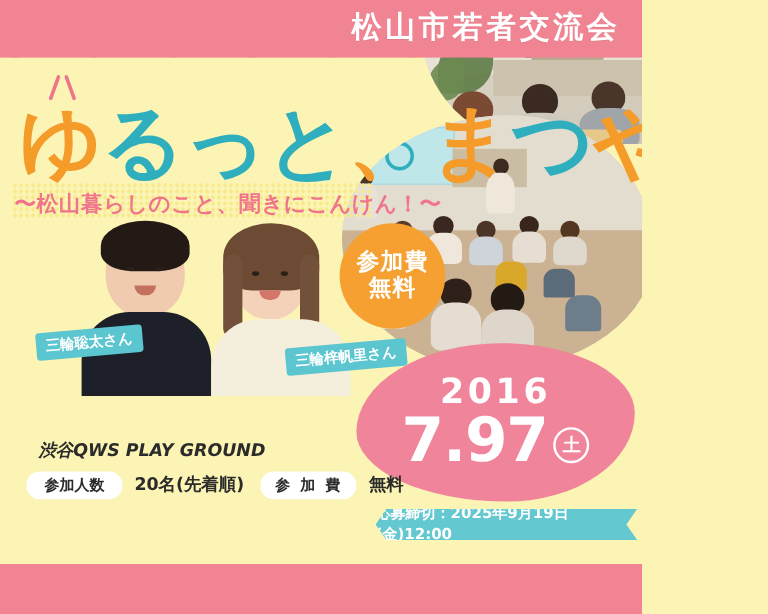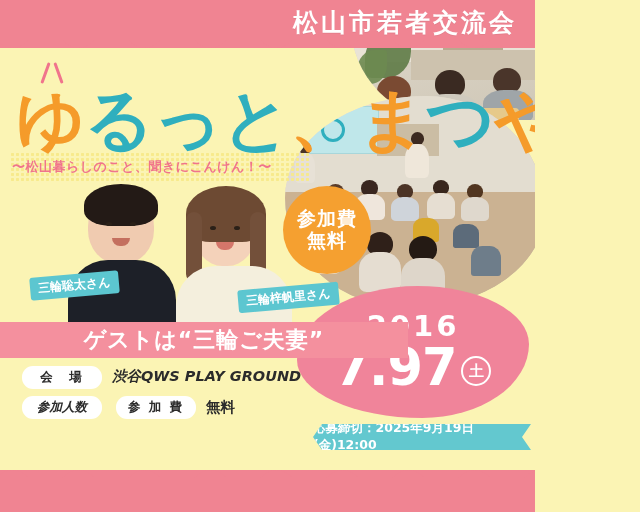--- a/index.html
+++ b/index.html
@@ -66,21 +66,21 @@
   .maintitle{
     position:absolute;left:16px;top:86px;z-index:9;
     font-size:68px;font-weight:700;line-height:1;letter-spacing:-1px;
     white-space:nowrap;
   }
   .maintitle span{display:inline-block;}
 
   
   .subtitle{
     position:absolute;left:12px;top:158px;z-index:9;
-    color:#F0748C;font-size:13px;font-weight:700;letter-spacing:.5px;
+    color:#F0748C;font-size:18px;font-weight:700;letter-spacing:.5px;
   }
 
   
   .freebadge{
     position:absolute;left:283px;top:186px;width:88px;height:88px;z-index:10;
     background:#F5A030;border-radius:50%;
     display:flex;flex-direction:column;align-items:center;justify-content:center;
     color:#fff;font-weight:700;font-size:19px;line-height:1.15;letter-spacing:1px;
   }
 
@@ -103,21 +103,21 @@
 
   
   .info{position:absolute;left:22px;top:366px;z-index:12;width:400px;}
   .inforow{display:flex;align-items:flex-start;margin-bottom:7px;}
   .pill{
     background:#ffffff;border-radius:11px;color:#2b2b2b;
     font-size:12.5px;font-weight:700;padding:2px 9px;
     min-width:62px;text-align:center;flex:none;letter-spacing:2px;
     line-height:1.5;
   }
-  .pill.wide{letter-spacing:0px;font-style:italic;}
+  .pill.wide{letter-spacing:0px;}
   .infoval{
     margin-left:10px;color:#2b2b2b;font-size:14.5px;font-weight:700;line-height:1.38;
     letter-spacing:0px;
   }
   .infoval .ln{display:block;font-style:italic;}
   .inforow.dual{align-items:center;}
   .inforow.dual .pill2{margin-left:14px;}
 
   
   .dateblob{
@@ -254,35 +254,32 @@
   <div class="subtitle">〜松山暮らしのこと、聞きにこんけん！〜</div>
 
   <div class="freebadge">
     <span>参加費</span>
     <span>無料</span>
   </div>
 
   <div class="nametag t1">三輪聡太さん</div>
   <div class="nametag t2">三輪梓帆里さん</div>
 
-  <div class="guestbanner">
-    <span class="gtext">ゲストは“三輪ご夫妻”</span>
-  </div>
 
   <div class="info">
 
     <div class="inforow">
-      <span class="pill">会　場</span>
       <span class="infoval">
         <span class="ln">渋谷QWS PLAY GROUND</span>
       </span>
     </div>
 
     <div class="inforow dual">
       <span class="pill wide">参加人数</span>
+      <span class="infoval">20名(先着順)</span>
       <span class="pill pill2">参 加 費</span>
       <span class="infoval">無料</span>
     </div>
 
     <div class="inforow dual">
     </div>
 
   </div>
 
   <div class="dateblob">

